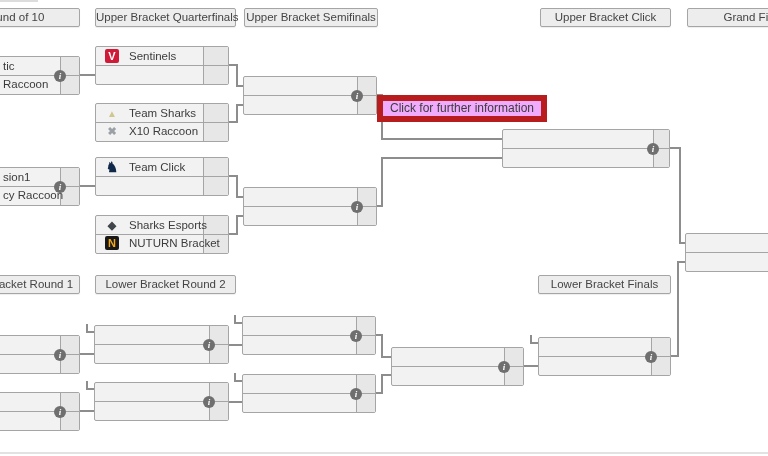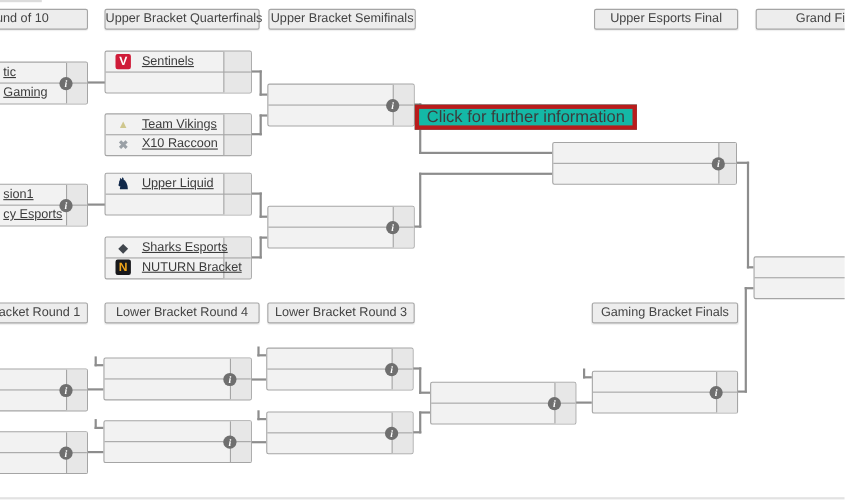--- a/index.html
+++ b/index.html
@@ -10,27 +10,27 @@
            white-space:nowrap;z-index:3;box-shadow:0 1px 1px rgba(0,0,0,.07);}
   .match{position:absolute;border:1px solid #a5a5a5;border-radius:2px;background:#f2f2f2;z-index:2;}
   .trow{position:relative;height:18px;display:flex;align-items:center;font-size:11.5px;
         color:#3c3c3c;white-space:nowrap;overflow:hidden;}
   .cut .trow{padding-left:56px;}
   .mdiv{position:absolute;left:0;right:0;top:18px;height:1px;background:#a5a5a5;z-index:2;}
   .score{position:absolute;top:0;bottom:0;right:0;border-left:1px solid #a5a5a5;
          background:#e7e7e7;z-index:1;}
   .logo{display:inline-flex;align-items:center;justify-content:center;width:14px;height:14px;
         margin:0 10px 0 9px;font-size:11px;font-weight:bold;border-radius:2px;flex:none;z-index:2;}
-  .tname{position:relative;z-index:2;text-decoration:underline;}
+  .tname{position:relative;z-index:2;}
   .iicon{position:absolute;width:12px;height:12px;border-radius:50%;background:#6f6f6f;color:#fff;
          font-size:9px;font-weight:bold;text-align:center;line-height:12px;z-index:5;
          font-family:"Liberation Serif",serif;font-style:italic;cursor:pointer;}
   .cline{position:absolute;background:#8d8d8d;z-index:1;}
   .tooltip{position:absolute;left:377px;top:95px;height:13px;line-height:13px;padding:1px 7px;
-           background:#14b8a6;border:4px solid #b91c1c;font-size:15px;color:#3c3c3c;
+           background:#f0abfc;border:6px solid #b91c1c;font-size:12px;color:#3c3c3c;
            white-space:nowrap;z-index:6;}
   .edgefrag{position:absolute;left:0;top:0;width:38px;height:2px;background:#dcdcdc;z-index:1;}
   .bottomdiv{position:absolute;left:0;top:452px;width:768px;height:2px;background:#e2e2e2;z-index:1;}
 </style>
 </head>
 <body>
 
 <div id="stage">
   <div class="edgefrag"></div>
   <div class="bottomdiv"></div>
@@ -78,74 +78,73 @@
     <div class="cline" style="left: 381px; top: 356px; width: 10px; height: 2px;"></div>
     <div class="cline" style="left: 356px; top: 392px; width: 27px; height: 2px;"></div>
     <div class="cline" style="left: 381px; top: 374px; width: 2px; height: 20px;"></div>
     <div class="cline" style="left: 381px; top: 374px; width: 10px; height: 2px;"></div>
     <div class="cline" style="left: 503px; top: 365px; width: 35px; height: 2px;"></div>
     <div class="cline" style="left: 530px; top: 335px; width: 2px; height: 9px;"></div>
     <div class="cline" style="left: 530px; top: 342px; width: 8px; height: 2px;"></div>
     <div class="bheader" style="left: -54px; top: 8px; width: 132px;">Round of 10</div>
     <div class="bheader" style="left: 95px; top: 8px; width: 139px;">Upper Bracket Quarterfinals</div>
     <div class="bheader" style="left: 244px; top: 8px; width: 132px;">Upper Bracket Semifinals</div>
-    <div class="bheader" style="left: 540px; top: 8px; width: 129px;">Upper Esports Final</div>
+    <div class="bheader" style="left: 540px; top: 8px; width: 129px;">Upper Bracket Click</div>
     <div class="bheader" style="left: 687px; top: 8px; width: 131px;">Grand Final</div>
     <div class="bheader" style="left: -54px; top: 275px; width: 132px;">Lower Bracket Round 1</div>
-    <div class="bheader" style="left: 95px; top: 275px; width: 139px;">Lower Bracket Round 4</div>
-    <div class="bheader" style="left: 243px; top: 275px; width: 132px;">Lower Bracket Round 3</div>
-    <div class="bheader" style="left: 538px; top: 275px; width: 131px;">Gaming Bracket Finals</div>
+    <div class="bheader" style="left: 95px; top: 275px; width: 139px;">Lower Bracket Round 2</div>
+    <div class="bheader" style="left: 538px; top: 275px; width: 131px;">Lower Bracket Finals</div>
     <div class="match cut" style="left: -54px; top: 56px; width: 132px; height: 37px;">
       <div class="score" style="width: 18px;"></div>
       <div class="trow">
         <span class="tname">tic</span>
       </div>
       <div class="trow">
-        <span class="tname">Gaming</span>
+        <span class="tname">Raccoon</span>
       </div>
       <div class="mdiv"></div>
       <div class="iicon" style="left: 107px; top: 13px;">i</div>
     </div>
     <div class="match cut" style="left: -54px; top: 167px; width: 132px; height: 37px;">
       <div class="score" style="width: 18px;"></div>
       <div class="trow">
         <span class="tname">sion1</span>
       </div>
       <div class="trow">
-        <span class="tname">cy Esports</span>
+        <span class="tname">cy Raccoon</span>
       </div>
       <div class="mdiv"></div>
       <div class="iicon" style="left: 107px; top: 13px;">i</div>
     </div>
     <div class="match" style="left: 95px; top: 46px; width: 132px; height: 37px;">
       <div class="score" style="width: 24px;"></div>
       <div class="trow">
         <span class="logo" style="background: rgb(207, 27, 56); color: rgb(255, 255, 255);">V</span>
         <span class="tname">Sentinels</span>
       </div>
       <div class="trow"></div>
       <div class="mdiv"></div>
     </div>
     <div class="match" style="left: 95px; top: 103px; width: 132px; height: 37px;">
       <div class="score" style="width: 24px;"></div>
       <div class="trow">
         <span class="logo" style="color: rgb(207, 199, 142); font-size: 10px;">▲</span>
-        <span class="tname">Team Vikings</span>
+        <span class="tname">Team Sharks</span>
       </div>
       <div class="trow">
         <span class="logo" style="color: rgb(154, 160, 166);">✖</span>
         <span class="tname">X10 Raccoon</span>
       </div>
       <div class="mdiv"></div>
     </div>
     <div class="match" style="left: 95px; top: 157px; width: 132px; height: 37px;">
       <div class="score" style="width: 24px;"></div>
       <div class="trow">
         <span class="logo" style="color: rgb(16, 40, 74); font-size: 14px;">♞</span>
-        <span class="tname">Upper Liquid</span>
+        <span class="tname">Team Click</span>
       </div>
       <div class="trow"></div>
       <div class="mdiv"></div>
     </div>
     <div class="match" style="left: 95px; top: 215px; width: 132px; height: 37px;">
       <div class="score" style="width: 24px;"></div>
       <div class="trow">
         <span class="logo" style="color: rgb(65, 70, 77);">◆</span>
         <span class="tname">Sharks Esports</span>
       </div>

